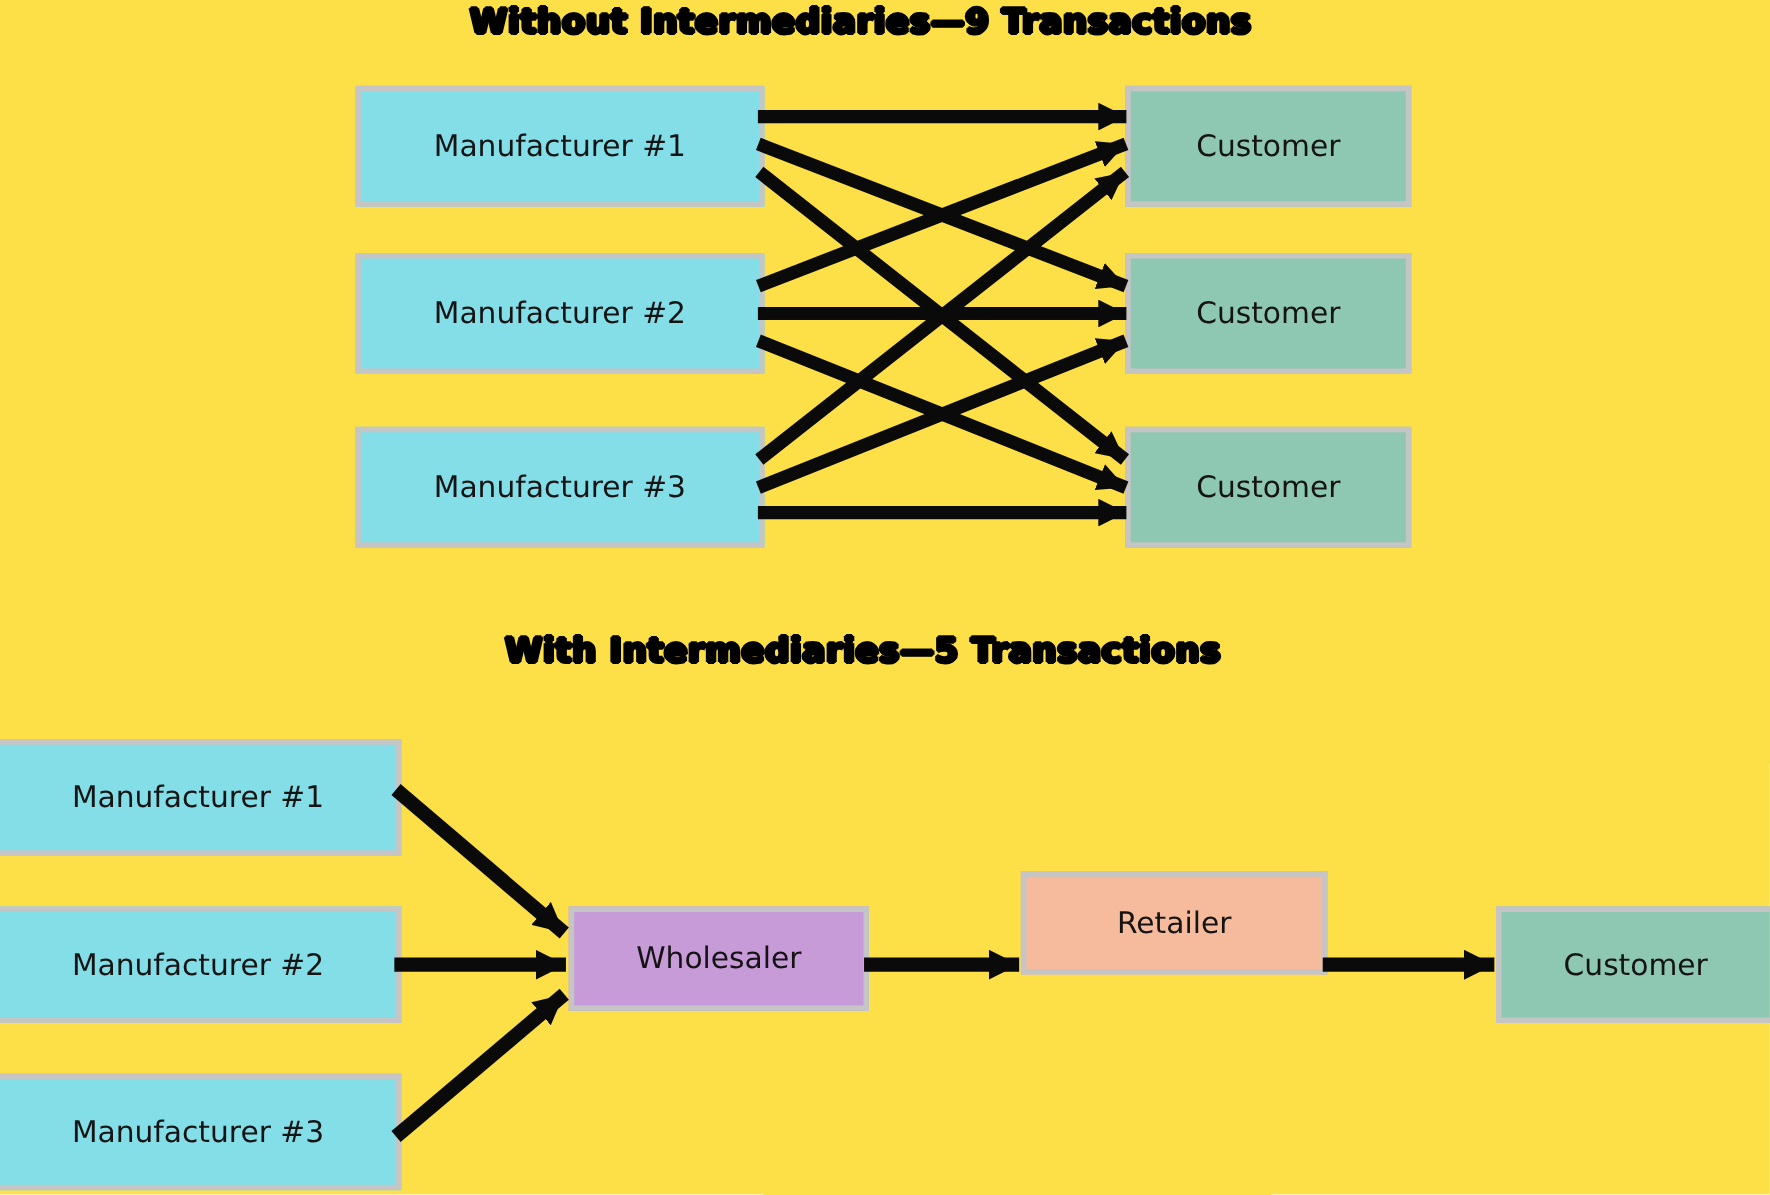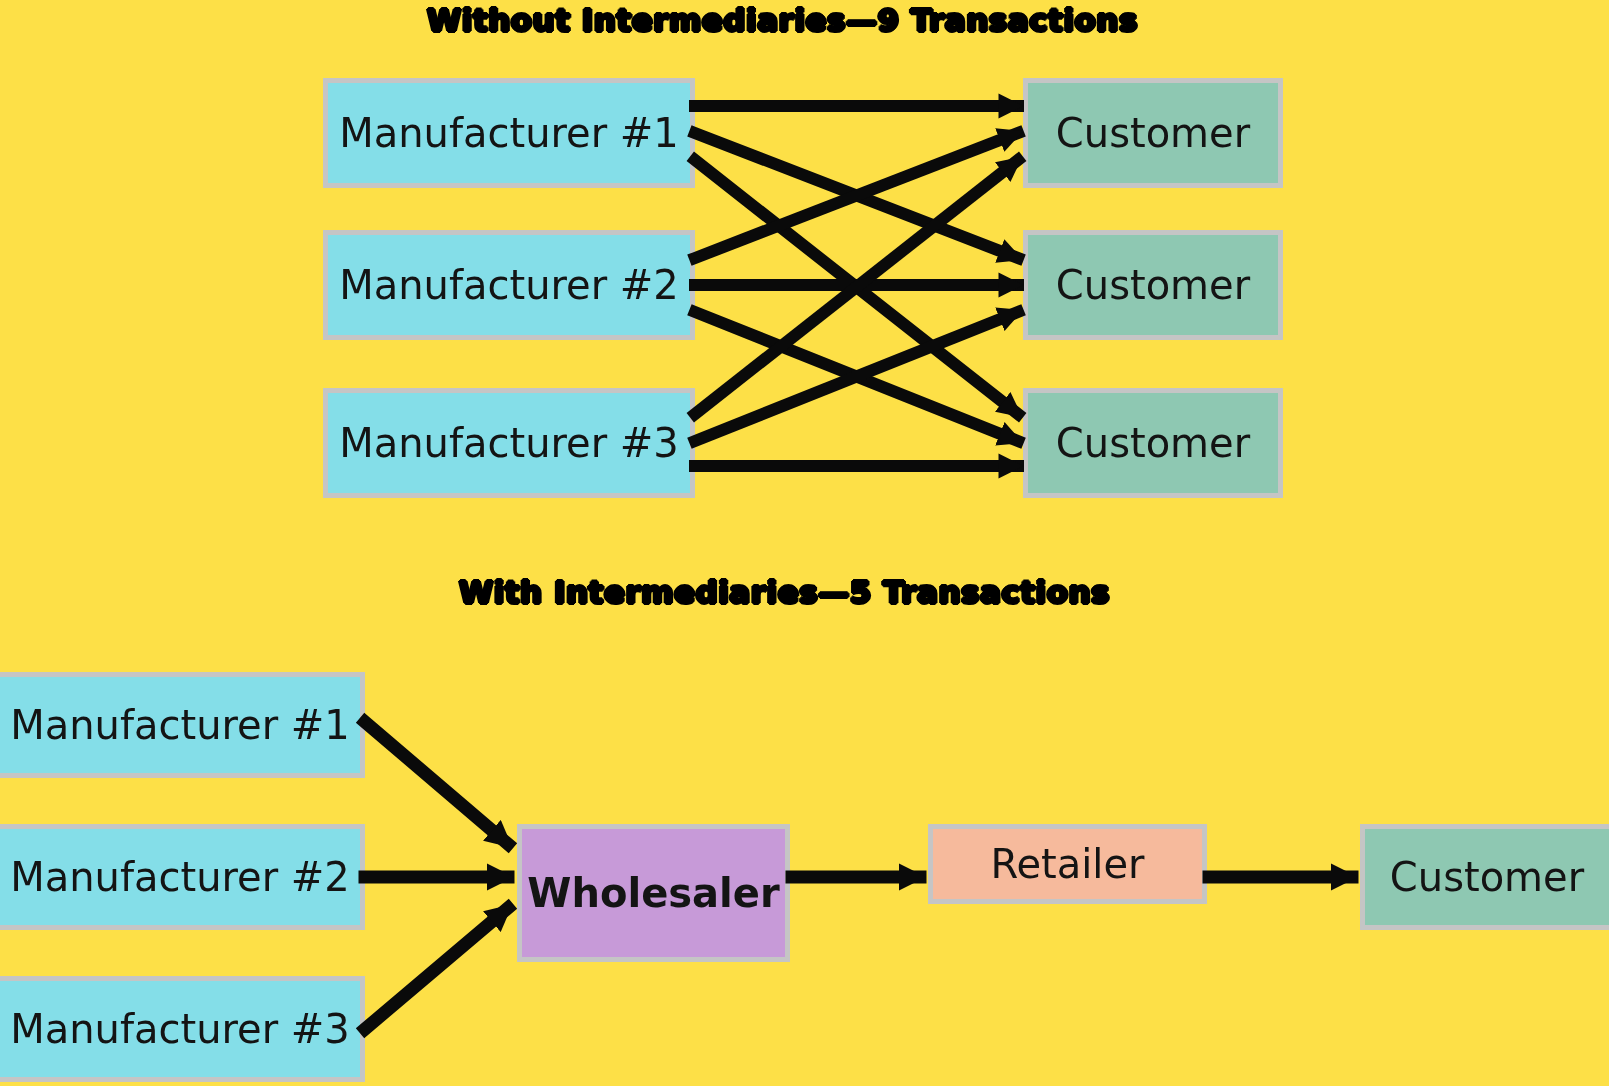--- a/index.html
+++ b/index.html
@@ -31,43 +31,43 @@
   .title.top-title { top: 2px; transform: translateX(-22px); }
   .title.bottom-title { top: 574px; transform: translateX(-20px); }
 
   .box {
     position: absolute;
     box-sizing: border-box;
     border: 5px solid var(--box_border, #C5C5C5);
     display: flex;
     align-items: center;
     justify-content: center;
-    font-size: 40px;
+    font-size: 27px;
     color: #141414;
     white-space: nowrap;
   }
   .box.manufacturer { background: var(--manufacturer, #84DEE8); }
   .box.customer     { background: var(--customer, #8EC8B2); }
   .box.wholesaler   { background: var(--wholesaler, #C79AD8); }
   .box.retailer     { background: var(--retailer, #F6BA9C); }
 
   
   .m-top { left: 323px; width: 372px; height: 110px; }
   .c-top { left: 1023px; width: 260px; height: 110px; }
   .row1 { top: 78px; }
   .row2 { top: 230px; }
   .row3 { top: 388px; }
 
   
   .m-bot { left: -5px; width: 370px; height: 106px; }
   .brow1 { top: 672px; }
   .brow2 { top: 824px; }
   .brow3 { top: 976px; }
-  .wholesaler { left: 517px; top: 824px; width: 273px; height: 138px; font-weight: bold; }
-  .retailer   { left: 928px; top: 824px; width: 279px; height: 80px; }
+  .wholesaler { left: 517px; top: 824px; width: 273px; height: 95px; }
+  .retailer   { left: 928px; top: 792px; width: 279px; height: 94px; }
   .c-bot      { left: 1360px; top: 824px; width: 254px; height: 106px; }
 
   svg.arrow-layer {
     position: absolute;
     left: 0; top: 0;
     pointer-events: none;
   }
   .arrow {
     stroke: var(--arrow, #0A0A0A);
     fill: none;

